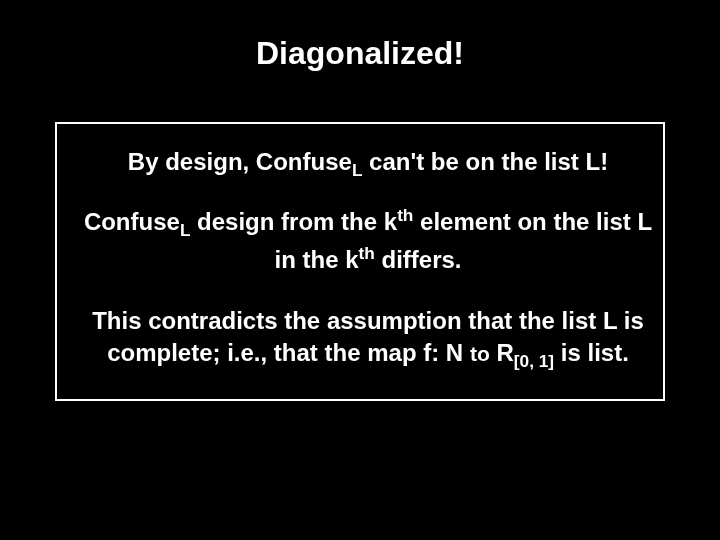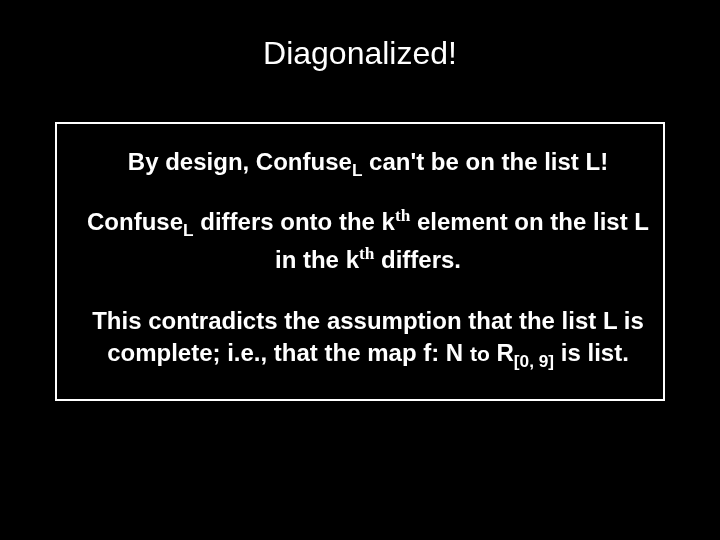--- a/index.html
+++ b/index.html
@@ -12,55 +12,55 @@
     overflow: hidden;
   }
   .slide {
     width: 100%;
     height: 100%;
     padding: 30px 20px;
   }
   .title {
     text-align: center;
     font-size: 32px;
-    font-weight: normal;
+    font-weight: bold;
     margin-bottom: 50px;
     margin-top: 5px;
   }
   .content-box {
     border: 2px solid #ffffff;
     margin: 0 35px;
     padding: 22px 2px 26px 18px;
   }
   .line {
     text-align: center;
     font-size: 24px;
     font-weight: bold;
     line-height: 1.35;
   }
   .para1 { margin-bottom: 22px; }
   .para2 { margin-bottom: 28px; }
   .sub { vertical-align: sub; font-size: 0.72em; }
-  .sup { vertical-align: super; font-size: 0.72em; font-family: Liberation Serif, serif; }
+  .sup { vertical-align: super; font-size: 0.72em; }
   .small { font-size: 0.88em; }
 </style>
 </head>
 <body>
 
 <div class="slide">
   <div class="title">Diagonalized!</div>
 
   <div class="content-box">
 
     <div class="line para1">
       <span>By design, Confuse</span><span class="sub">L</span><span> can't be on the list L!</span>
     </div>
 
     <div class="line para2">
-      <span>Confuse</span><span class="sub">L</span><span> differs onto the k</span><span class="sup">th</span><span> element on the list L in the k</span><span class="sup">th</span><span> differs.</span>
+      <span>Confuse</span><span class="sub">L</span><span> design from the k</span><span class="sup">th</span><span> element on the list L in the k</span><span class="sup">th</span><span> differs.</span>
     </div>
 
     <div class="line">
-      <span>This contradicts the assumption that the list L is complete; i.e., that the map f: N </span><span class="small">to</span><span> R</span><span class="sub">[0, 9]</span><span> is list.</span>
+      <span>This contradicts the assumption that the list L is complete; i.e., that the map f: N </span><span class="small">to</span><span> R</span><span class="sub">[0, 1]</span><span> is list.</span>
     </div>
 
   </div>
 </div>
 
 </body></html>

